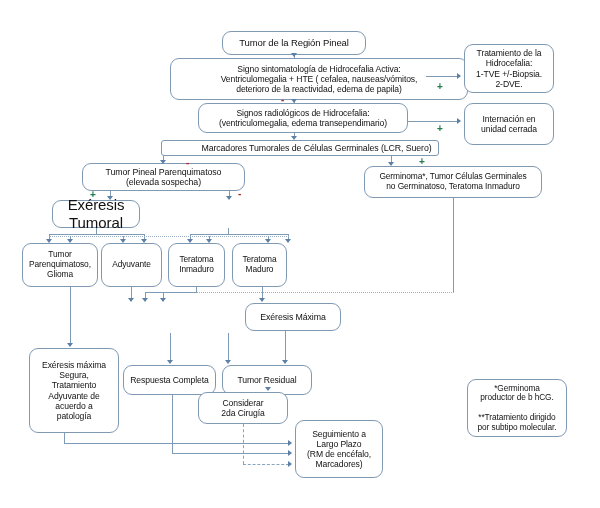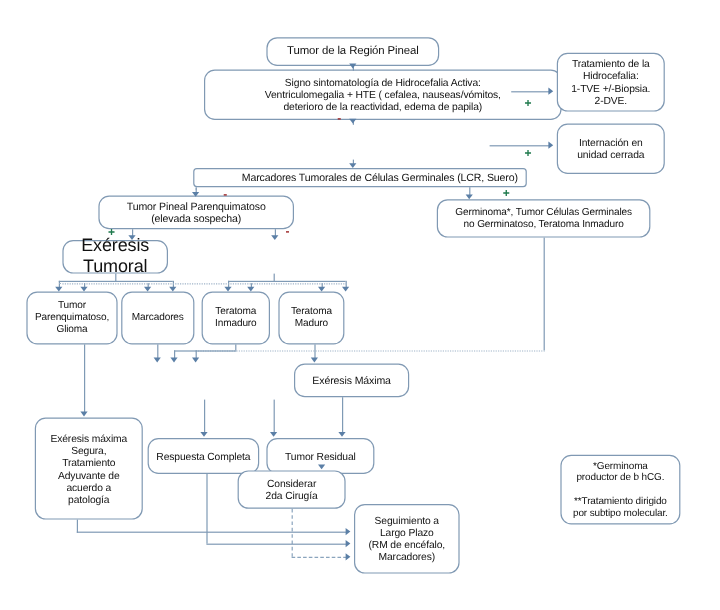--- a/index.html
+++ b/index.html
@@ -95,20 +95,24 @@
 deterioro de la reactividad, edema de papila)</span>
   </div>
 
   <div class="node" style="left:464px; top:44px; width:90px; height:49px; font-size:8.6px; text-align:center;">
     <span class="txt">Tratamiento de la
 Hidrocefalia:
 1-TVE +/-Biopsia.
 2-DVE.</span>
   </div>
 
+  <div class="node" style="left:198px; top:103px; width:210px; height:30px; font-size:8.6px;">
+    <span class="txt">Signos radiológicos de Hidrocefalia:
+(ventriculomegalia, edema transependimario)</span>
+  </div>
 
   <div class="node" style="left:464px; top:103px; width:90px; height:42px; font-size:8.6px;">
     <span class="txt">Internación en
 unidad cerrada</span>
   </div>
 
   <div class="node sq" style="left:161px; top:140px; width:278px; height:16px; font-size:8.8px;">
     <span class="txt">Marcadores Tumorales de Células Germinales (LCR, Suero)</span>
   </div>
 
@@ -127,21 +131,21 @@
   </div>
 
 
   <div class="node" style="left:22px; top:243px; width:76px; height:44px; font-size:8.4px;">
     <span class="txt">Tumor
 Parenquimatoso,
 Glioma</span>
   </div>
 
   <div class="node" style="left:101px; top:243px; width:61px; height:44px; font-size:8.4px;">
-    <span class="txt">Marcadores</span>
+    <span class="txt">Adyuvante</span>
   </div>
 
   <div class="node" style="left:168px; top:243px; width:57px; height:44px; font-size:8.4px;">
     <span class="txt">Teratoma
 Inmaduro</span>
   </div>
 
   <div class="node" style="left:232px; top:243px; width:55px; height:44px; font-size:8.4px;">
     <span class="txt">Teratoma
 Maduro</span>

